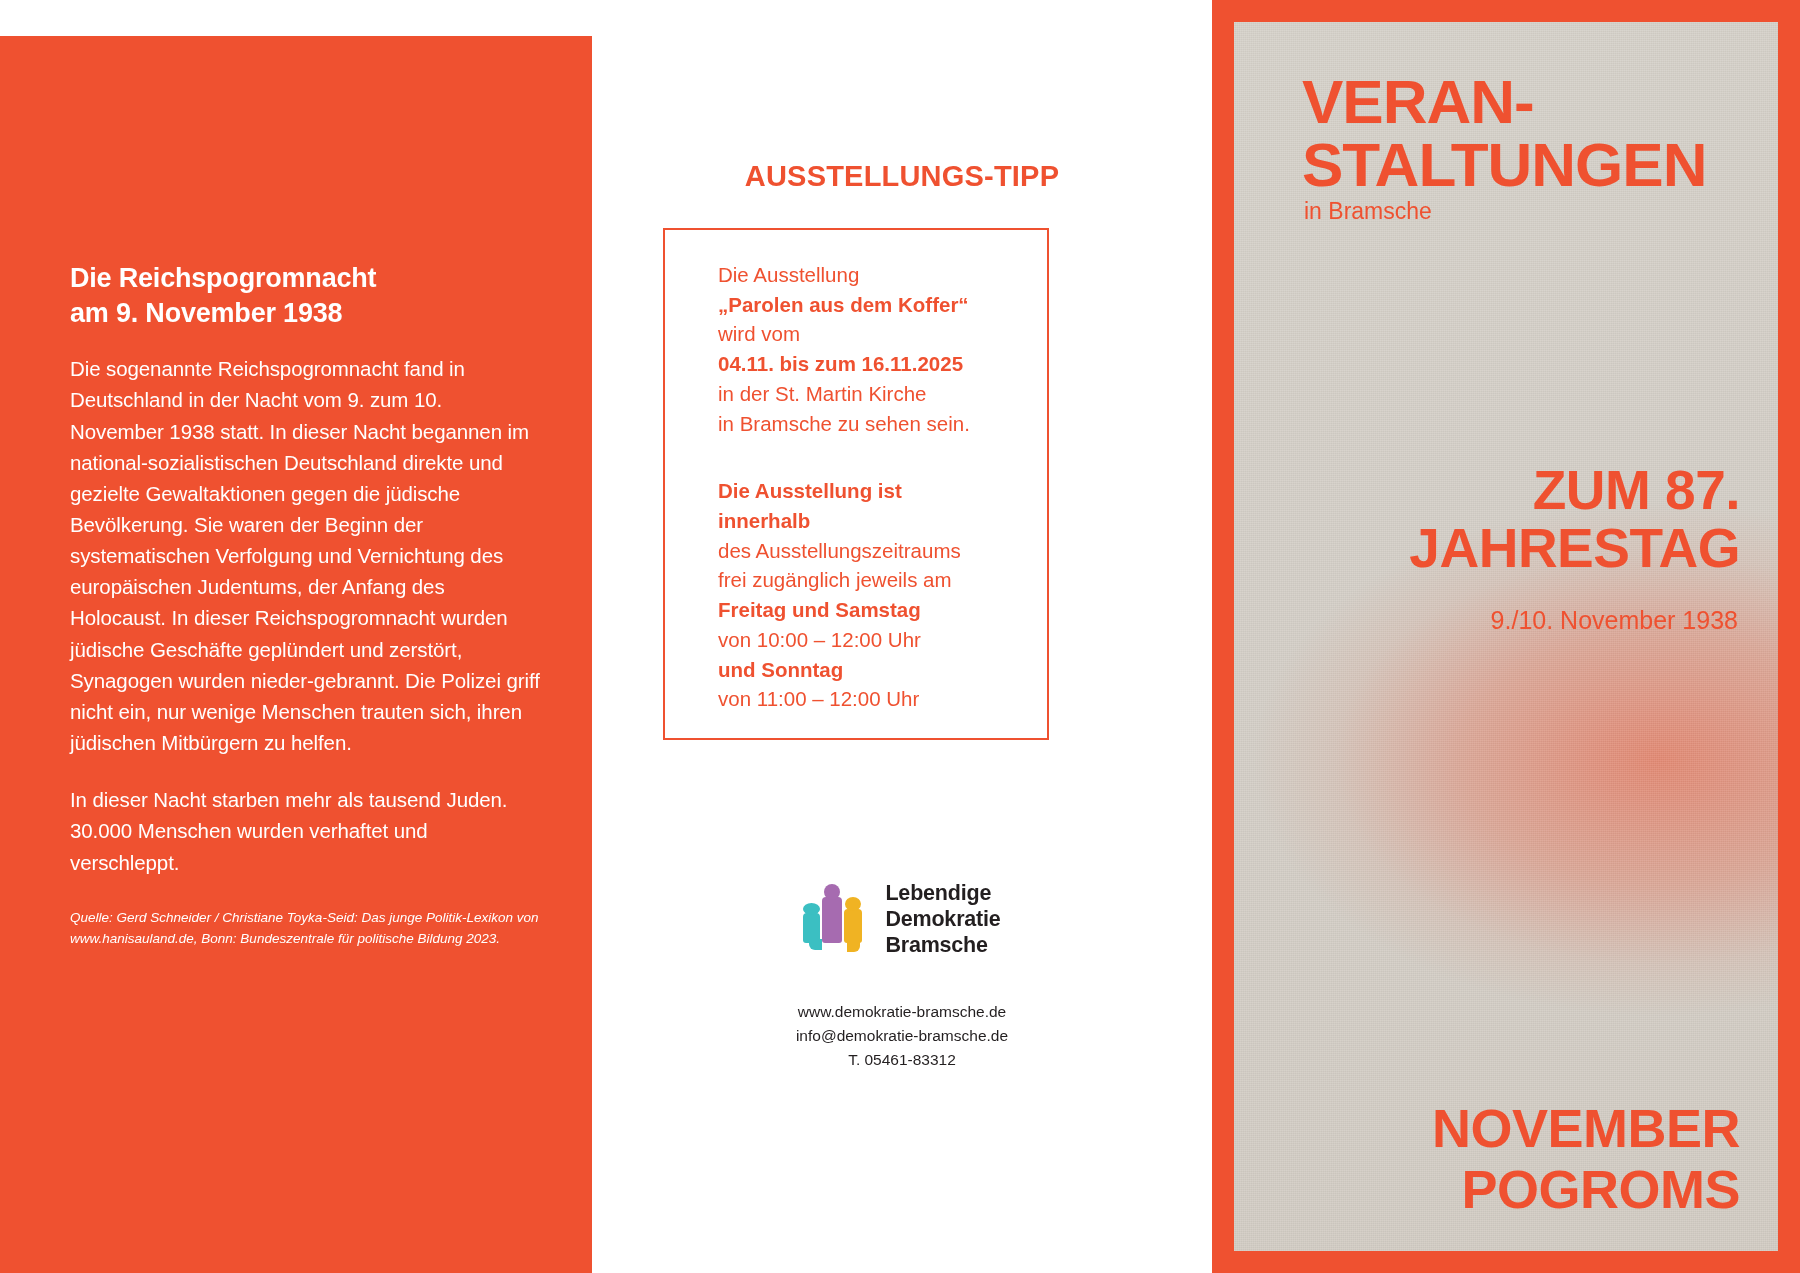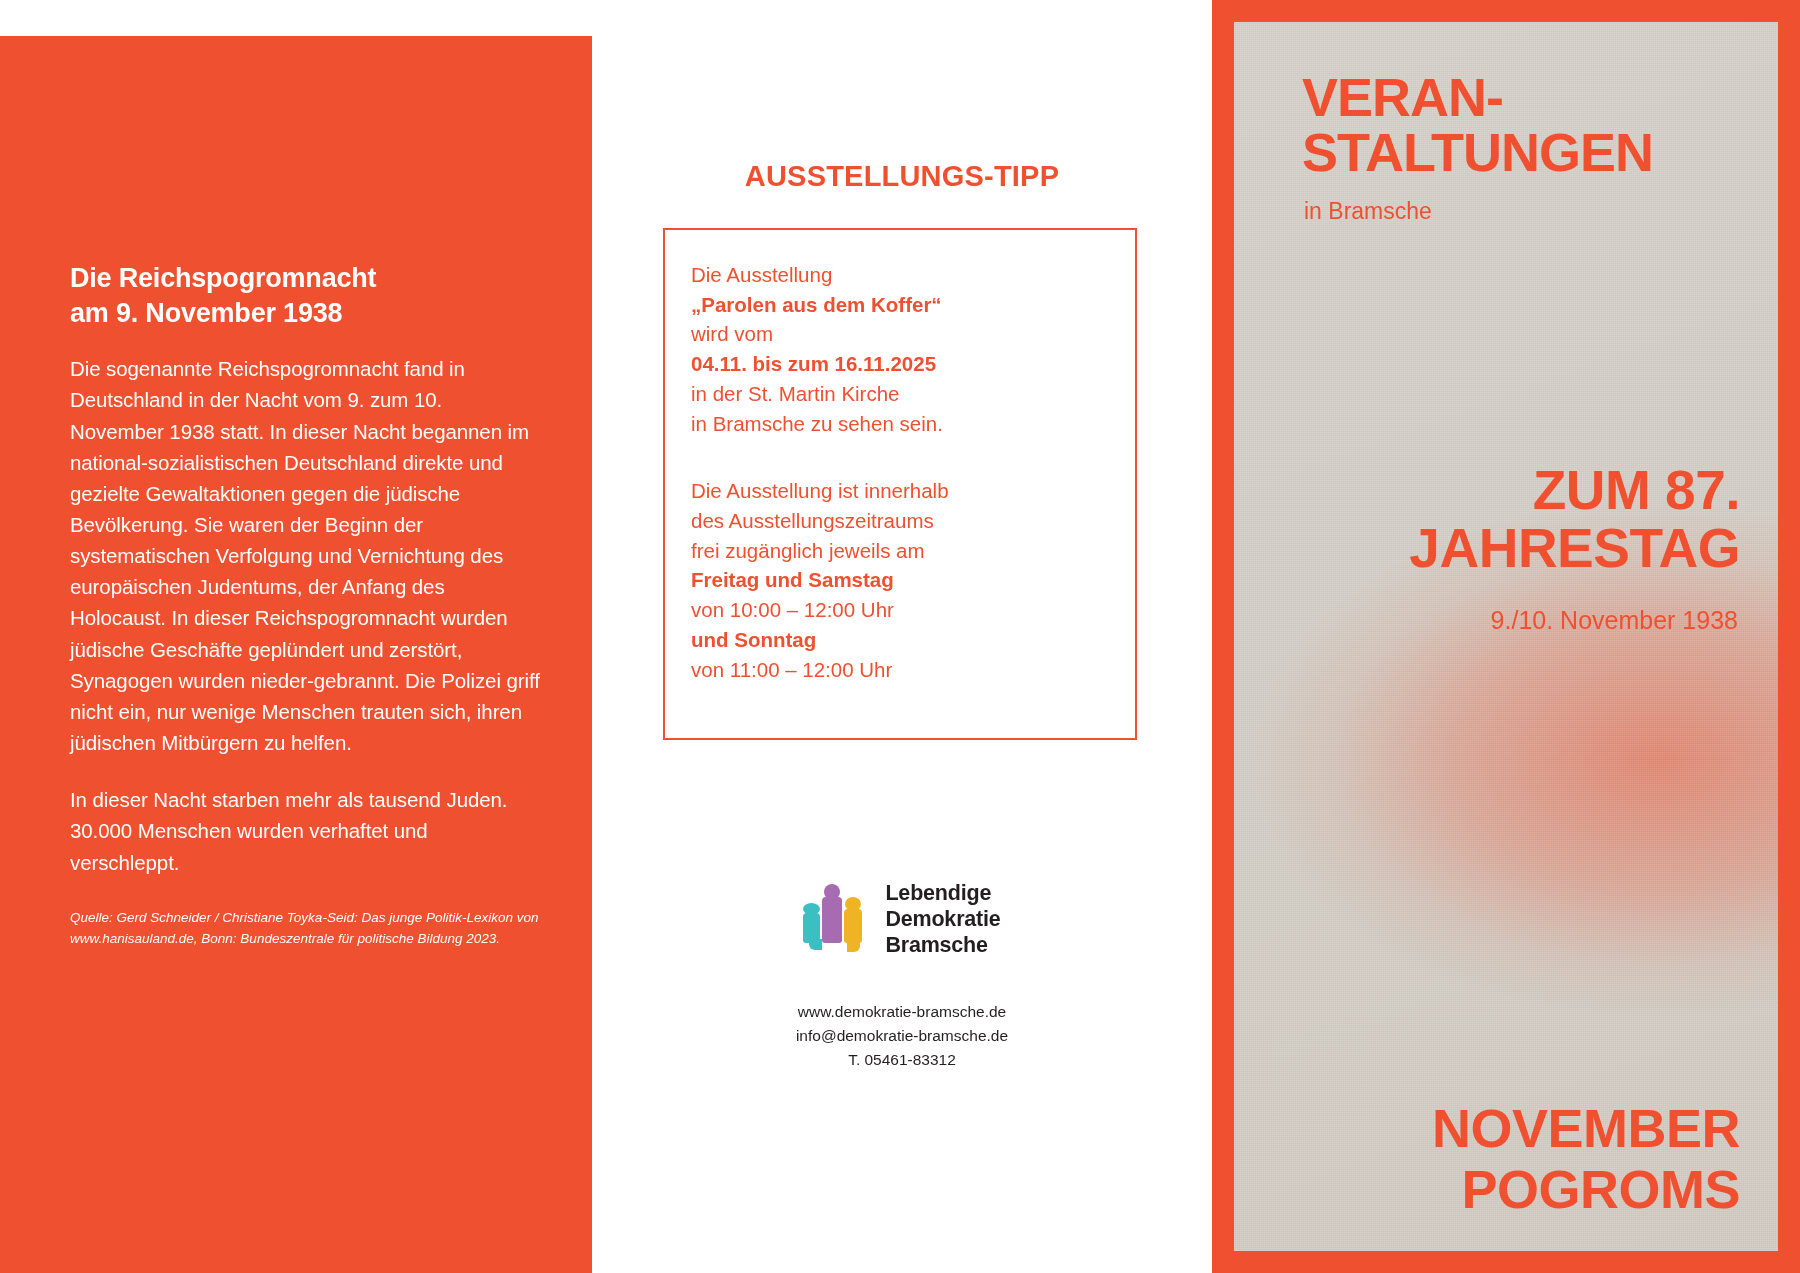--- a/index.html
+++ b/index.html
@@ -68,32 +68,32 @@
     text-align: center;
     color: #ef5130;
     font-size: 29px;
     font-weight: bold;
     letter-spacing: 0.2px;
   }
   .tip-box {
     position: absolute;
     left: 71px;
     top: 228px;
-    width: 474px;
+    width: 386px;
     height: 512px;
     border: 2px solid #ef5130;
-    padding: 30px 26px;
+    padding: 30px 53px;
   }
   .tip-box p {
     font-size: 20.5px;
     line-height: 1.45;
     color: #ef5130;
   }
   .tip-box .blk { margin-bottom: 0; }
-  .tip-box .gap { margin-top: 38px; }
+  .tip-box .gap { margin-top: 38px; font-weight: bold; }
   .tip-box .gap-sm { }
   .tip-box strong { font-weight: bold; }
 
   
   .logo-wrap {
     position: absolute;
     left: 0; right: 0;
     top: 880px;
     display: flex;
     justify-content: center;
@@ -151,21 +151,21 @@
     background-image:
       repeating-linear-gradient(0deg, rgba(255,255,255,0.10) 0px, rgba(255,255,255,0.10) 1px, rgba(0,0,0,0.035) 1px, rgba(0,0,0,0.035) 2px),
       repeating-linear-gradient(90deg, rgba(255,255,255,0.07) 0px, rgba(255,255,255,0.07) 1px, rgba(0,0,0,0.03) 1px, rgba(0,0,0,0.03) 2px);
     pointer-events: none;
   }
   .r-title {
     position: absolute;
     left: 68px;
     top: 48px;
     color: #ef5130;
-    font-size: 54px;
+    font-size: 62px;
     font-weight: bold;
     line-height: 1.02;
     letter-spacing: -1px;
   }
   .r-sub {
     position: absolute;
     left: 70px;
     top: 176px;
     color: #ef5130;
     font-size: 23px;

